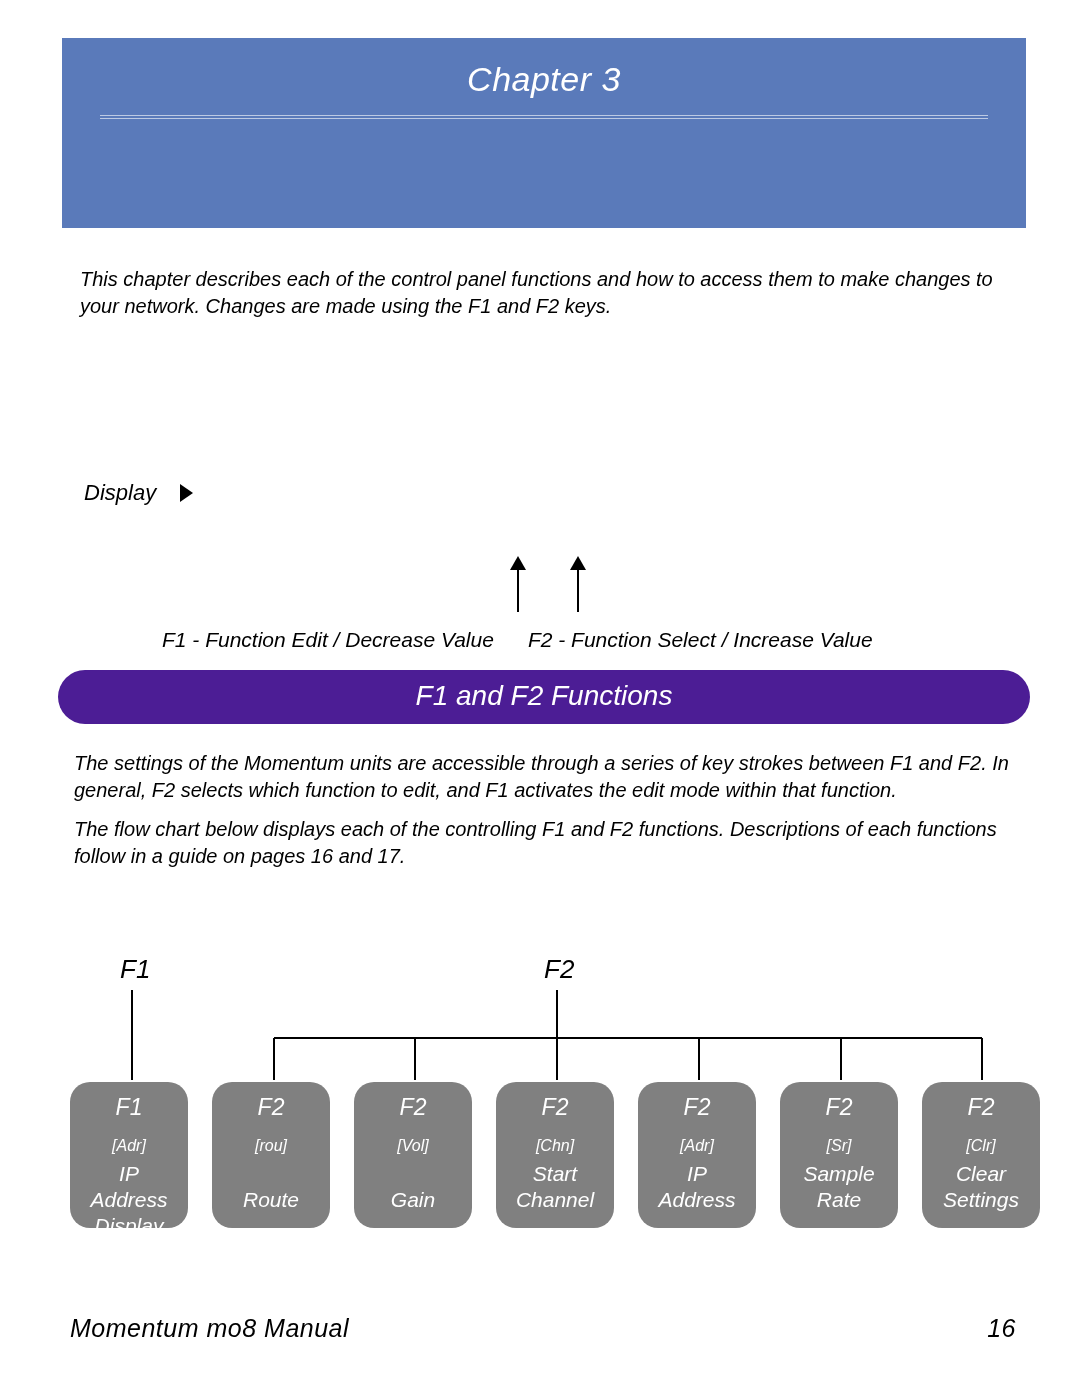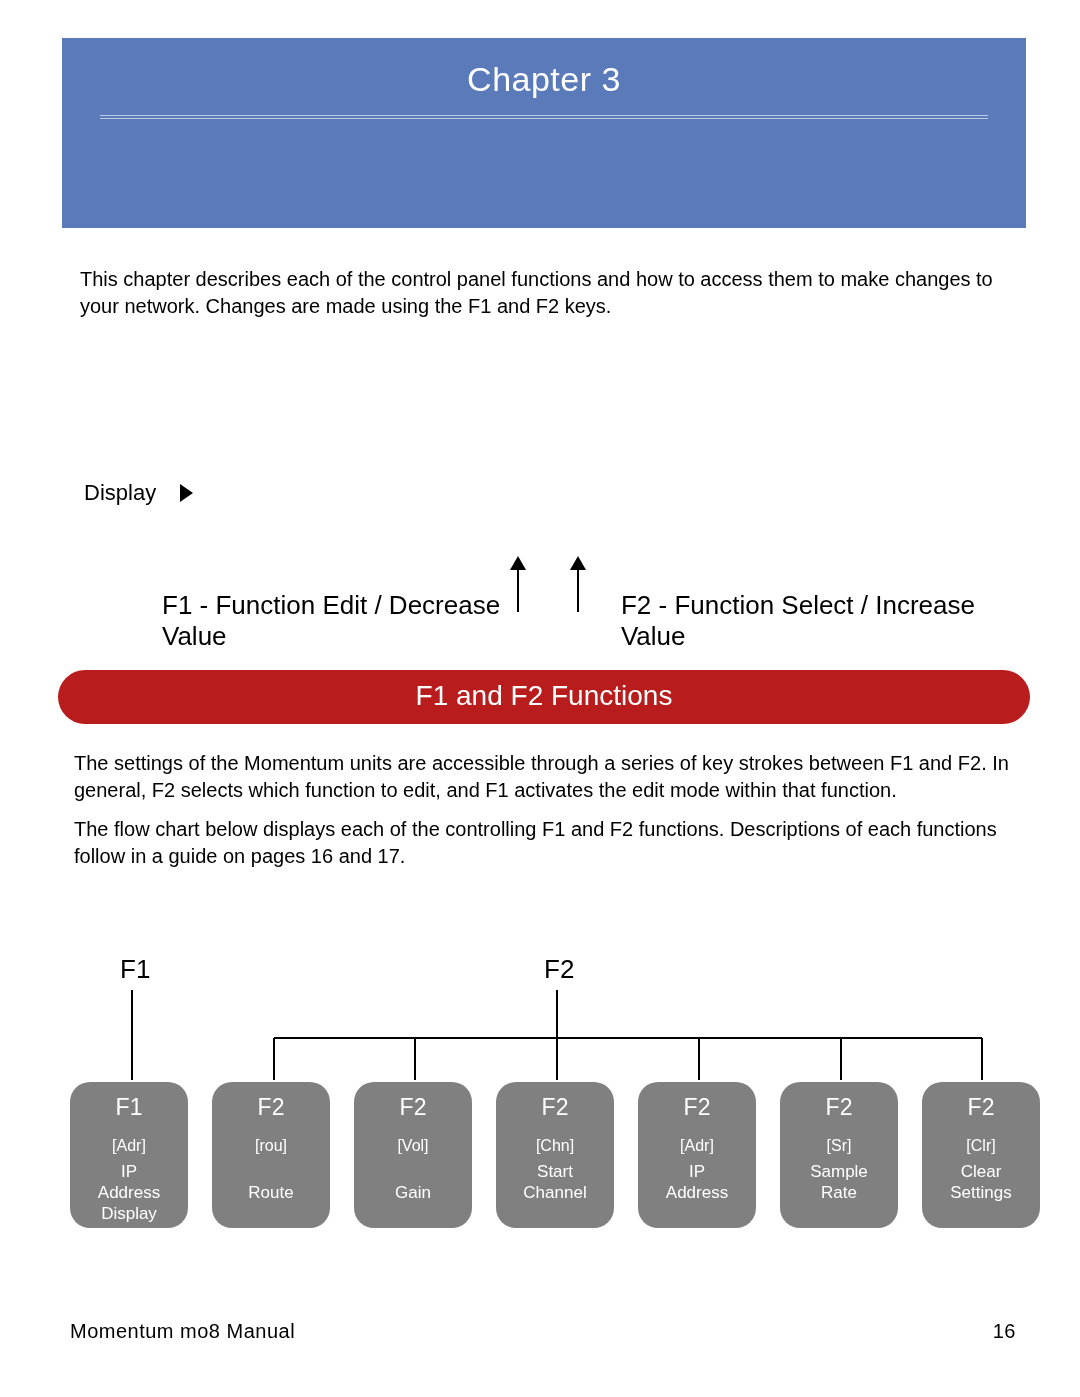--- a/index.html
+++ b/index.html
@@ -8,20 +8,21 @@
     background: #fff;
     width: 1080px;
     height: 1397px;
     position: relative;
     color: #000;
   }
   .page {
     padding: 38px 54px 0 62px;
     position: relative;
     height: 100%;
+    font-style: italic;
   }
   
   .header-band {
     background: #5a7aba;
     height: 190px;
     position: relative;
     padding-top: 22px;
   }
   .chapter-label {
     color: #fff;
@@ -100,29 +101,28 @@
     width: 0; height: 0;
     border-left: 8px solid transparent;
     border-right: 8px solid transparent;
     border-bottom: 14px solid #000;
   }
   .arrow-captions {
     position: absolute;
     bottom: 0;
     left: 0;
     right: 0;
-    font-size: 26px;
-    display: flex;
-    gap: 35px;
+    font-size: 21px;
+    display: flex;
   }
   .cap-f1 { margin-left: 100px; }
   .cap-f2 { margin-left: 34px; }
   
   .pill-header {
-    background: #b91c1c;
+    background: #4c1d95;
     color: #fff;
     font-size: 28px;
     text-align: center;
     padding: 10px 0 12px 0;
     border-radius: 999px;
     margin: 18px -4px 0 -4px;
   }
   .body-para {
     font-size: 20px;
     line-height: 1.35;
@@ -164,30 +164,30 @@
     color: #fff;
     text-align: center;
     padding: 10px 4px 0 4px;
     font-size: 17px;
     line-height: 1.35;
     display: flex;
     flex-direction: column;
   }
   .fbox .fkey { font-size: 23px; margin-bottom: 12px; }
   .fbox .fcode { font-size: 16px; margin-bottom: 4px; }
-  .fbox .fdesc { font-size: 17px; line-height: 1.25; }
+  .fbox .fdesc { font-size: 21px; line-height: 1.25; }
   
   .footer {
     position: absolute;
     bottom: 54px;
     left: 70px;
     right: 64px;
     display: flex;
     justify-content: space-between;
-    font-size: 20px;
+    font-size: 25px;
     letter-spacing: 0.5px;
   }
 </style>
 </head>
 <body>
 
 <div class="page">
 
   <div class="header-band">
     <div class="chapter-label">Chapter 3</div>

